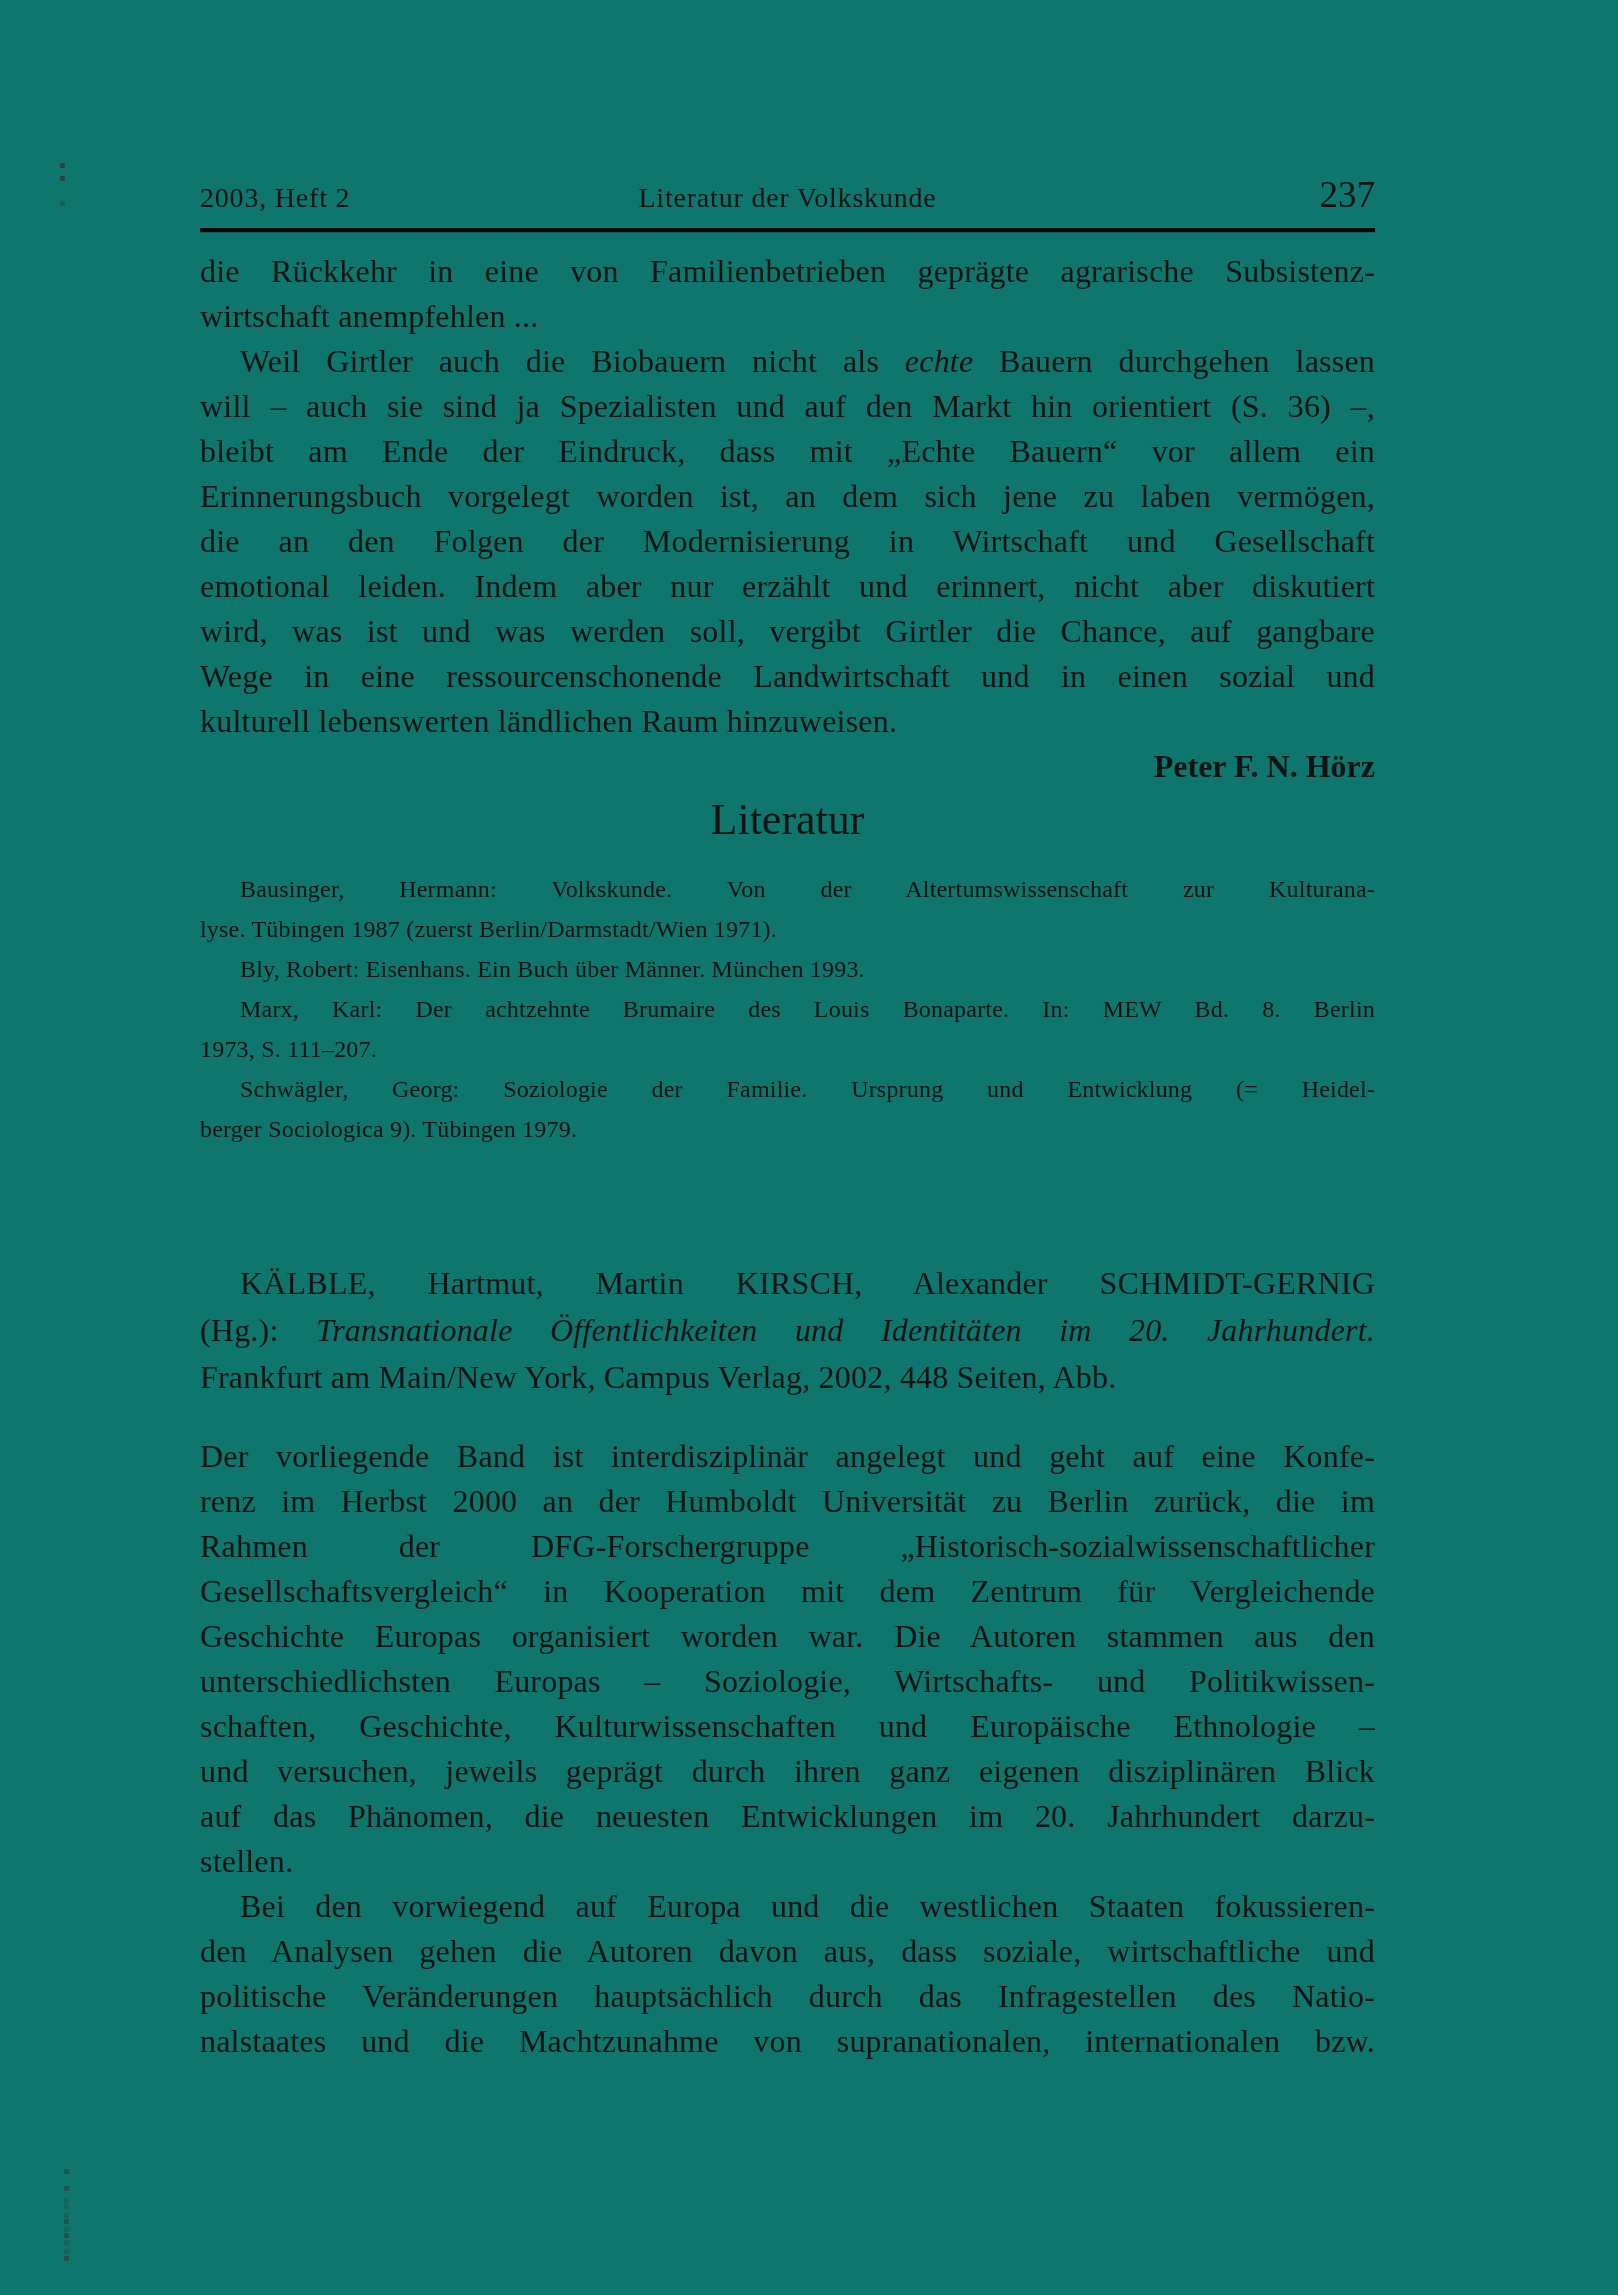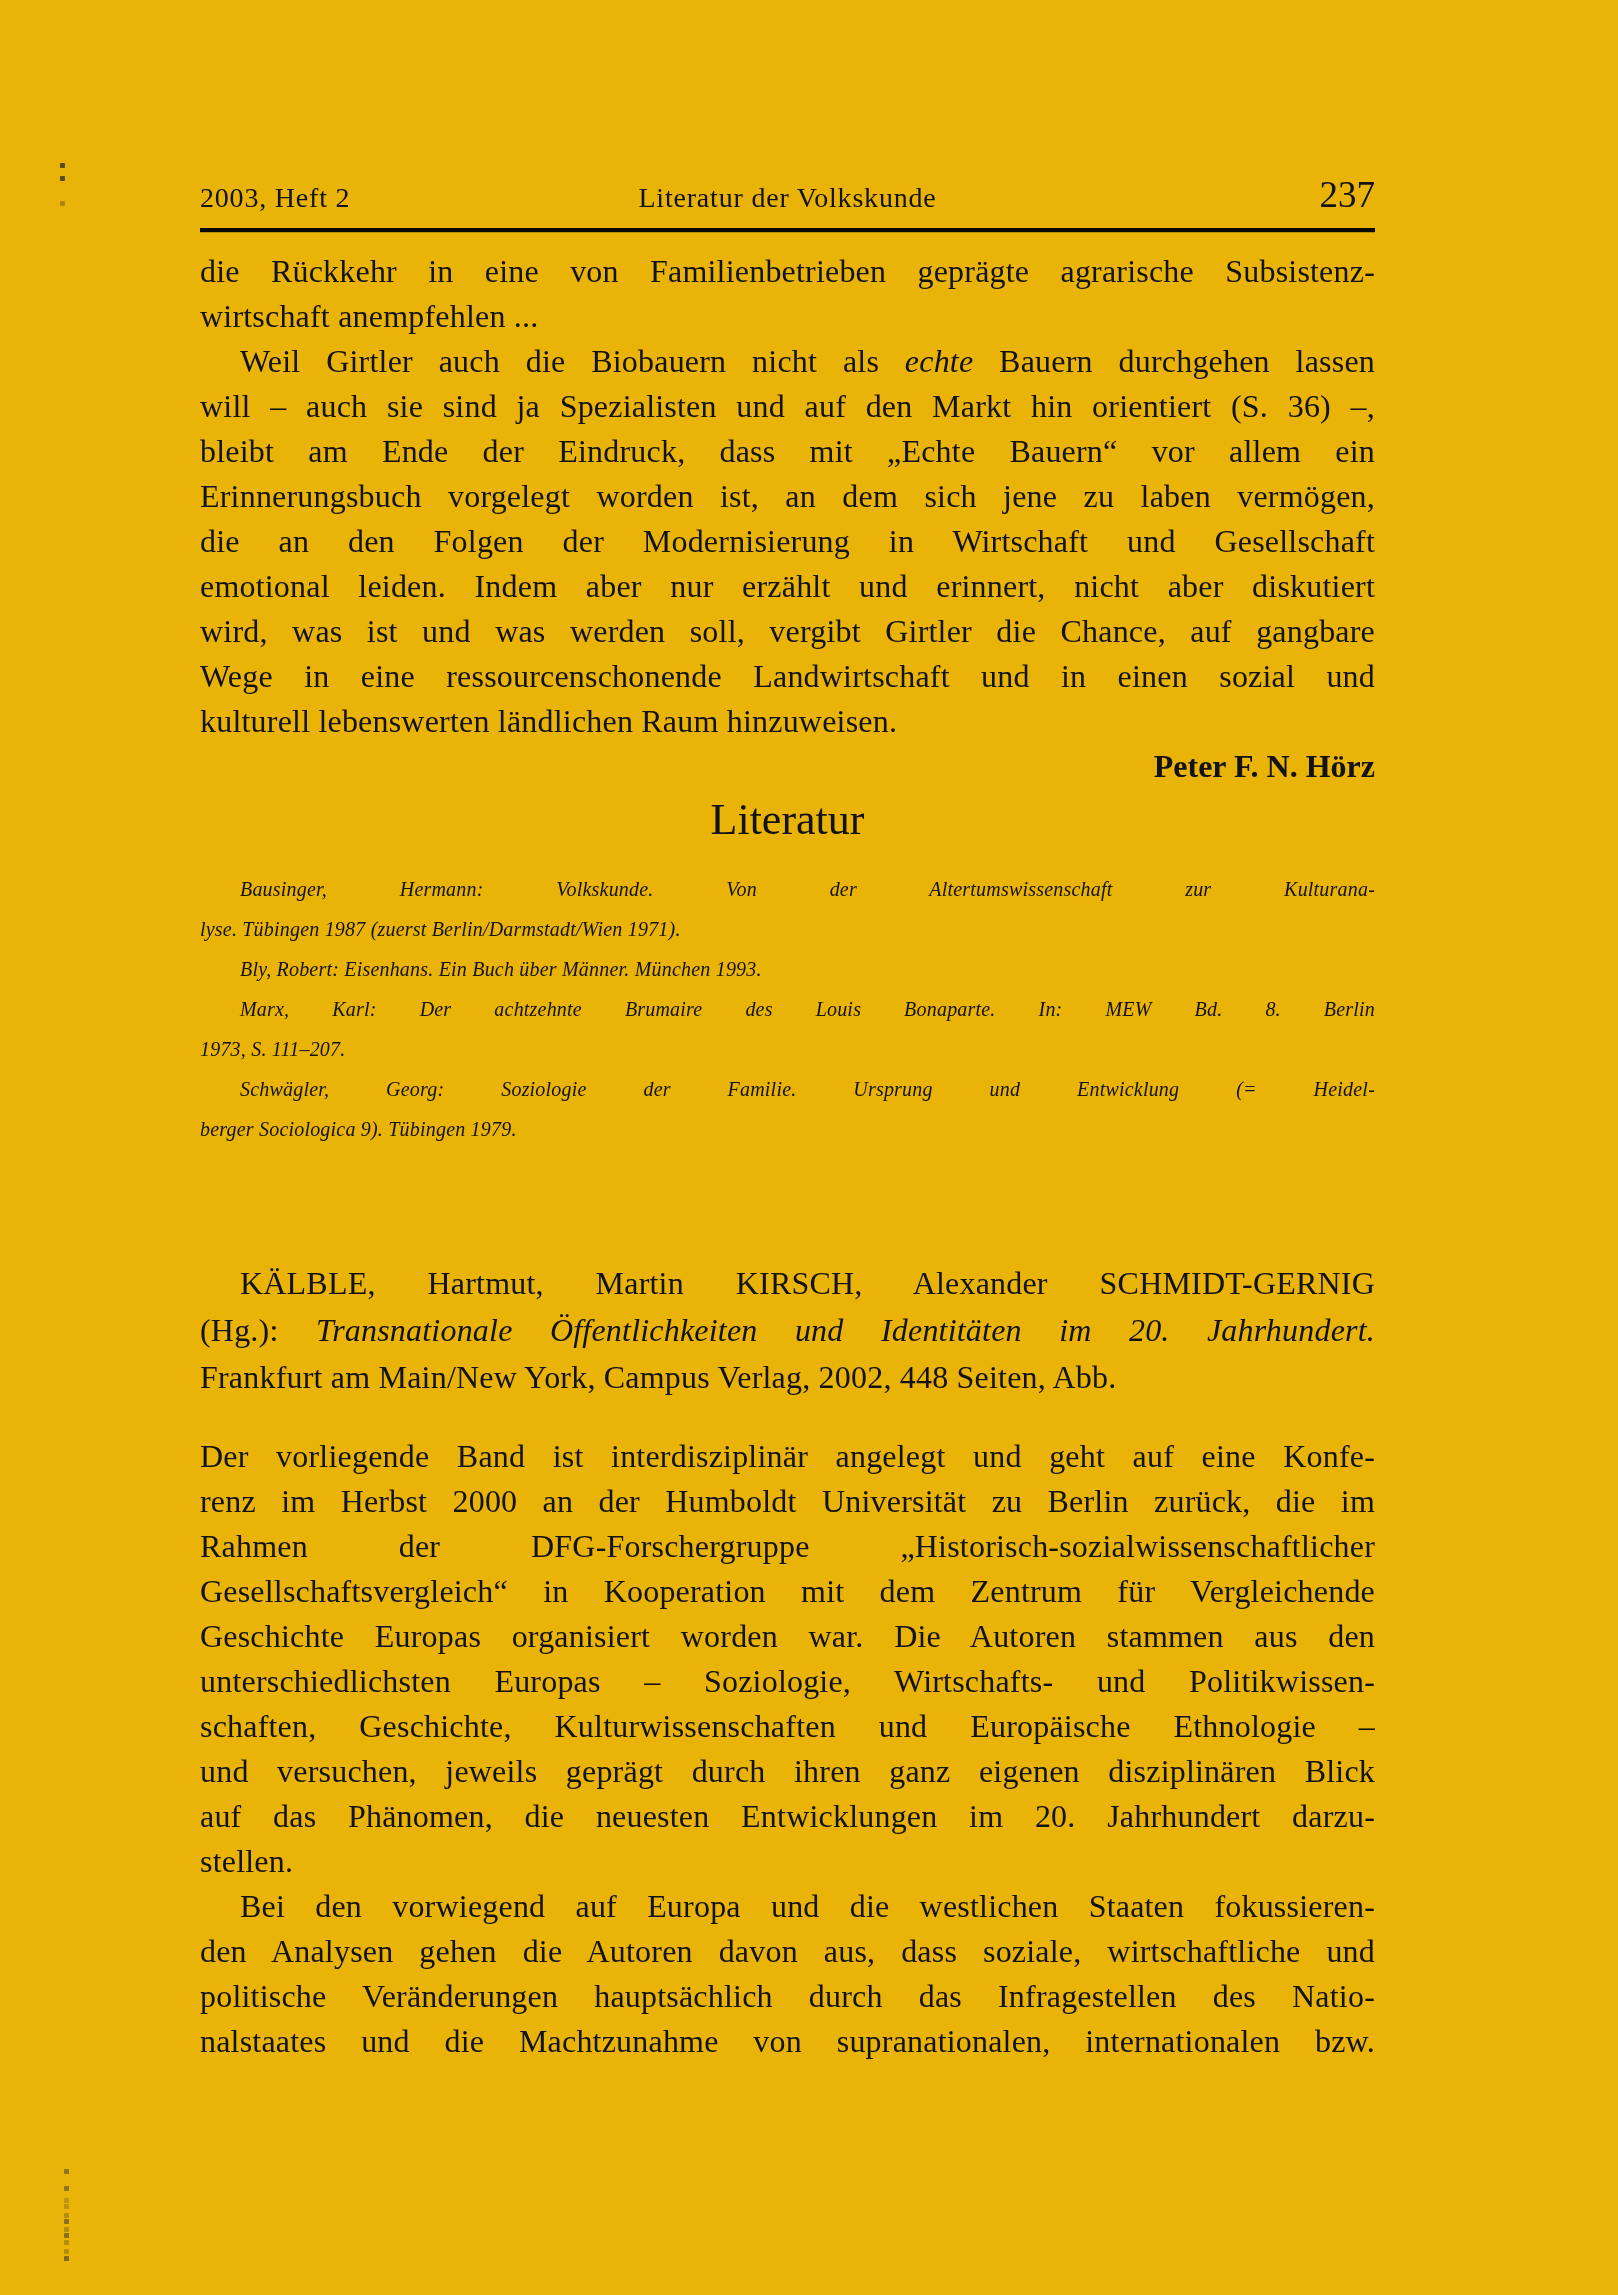--- a/index.html
+++ b/index.html
@@ -5,21 +5,21 @@
   html, body { margin: 0; padding: 0; }
   body {
     width: 1618px; height: 2295px;
     background: #ffffff;
     font-family: "Liberation Serif", "DejaVu Serif", serif;
     position: relative;
     overflow: hidden;
   }
   .page {
     position: absolute; inset: 0;
-    background: #eab308;
+    background: #0f766e;
     color: #121212;
   }
   .content {
     position: absolute;
     left: 200px; top: 0;
     width: 1175px;
   }
   
   .running-head {
     margin-top: 173px;
@@ -53,24 +53,23 @@
     text-align: right;
     font-weight: bold;
   }
   .lit-heading {
     margin-top: 8px;
     font-size: 44px; line-height: 45px; height: 45px;
     text-align: center;
   }
   .refs { margin-top: 27px; }
   .refs .line {
-    font-size: 20px;
+    font-size: 24px;
     line-height: 40px;
     height: 40px;
-    font-style: italic;
   }
   .sec-review-2 { margin-top: 111px; }
   .review-2-heading .line { line-height: 47px; height: 47px; }
   .review-2-body { margin-top: 33px; }
   
   .artifact-dot {
     position: absolute;
     width: 4.9px; height: 4.9px;
     background: #333;
     border-radius: 0.8px;

